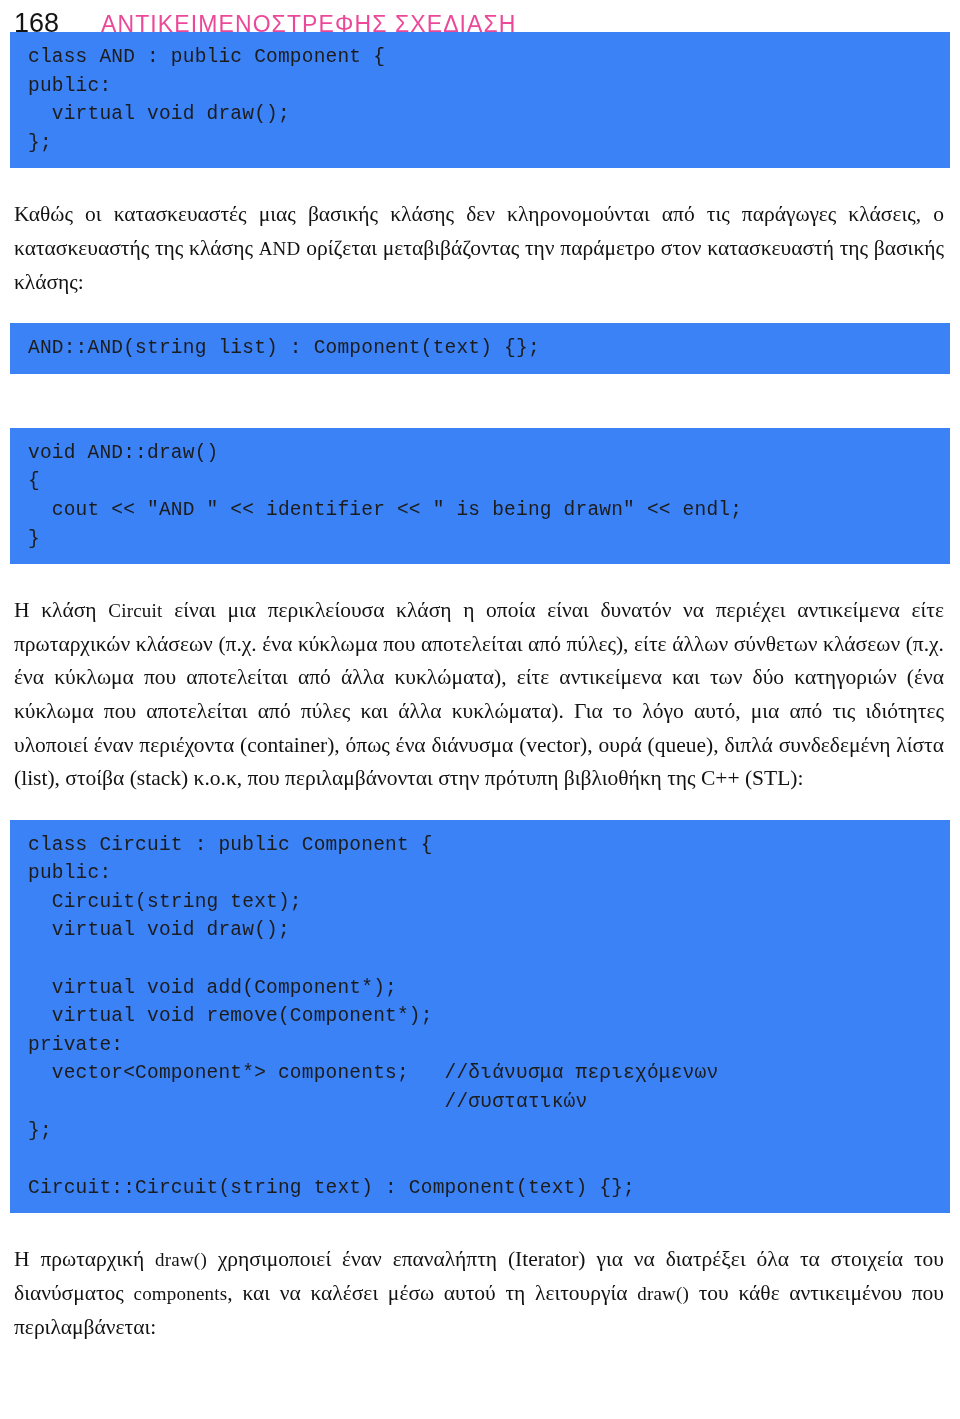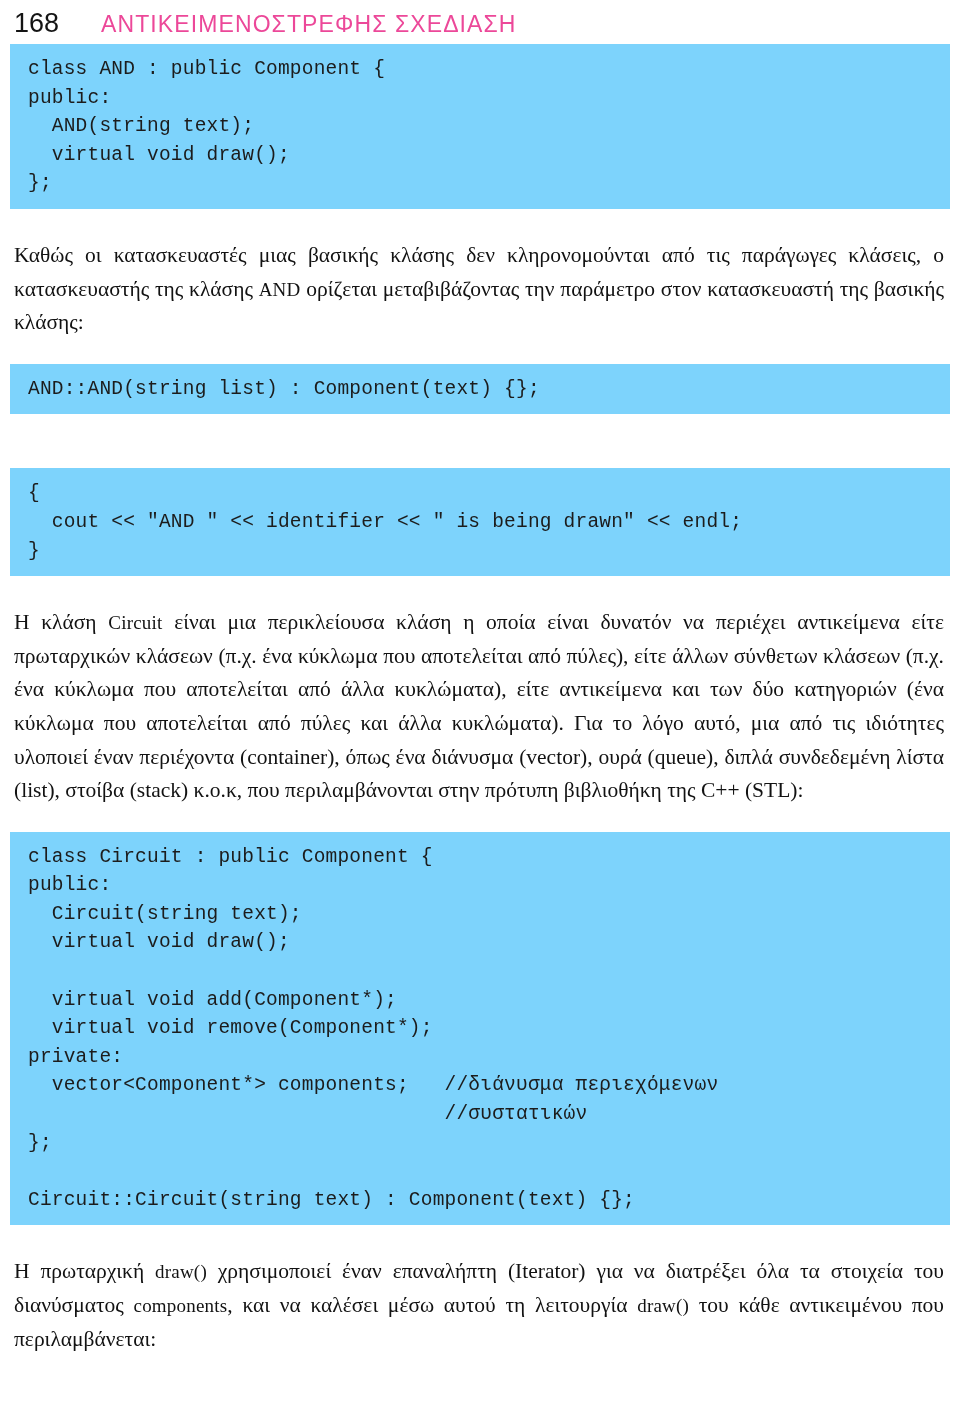--- a/index.html
+++ b/index.html
@@ -21,21 +21,21 @@
     height: 1419px;
     box-sizing: border-box;
     padding: 0;
   }
 
   
   .running-head {
     display: flex;
     align-items: baseline;
     padding: 8px 0 0 14px;
-    height: 44px;
+    height: 32px;
     box-sizing: border-box;
   }
   .folio {
     font-family: "Liberation Sans", "DejaVu Sans", sans-serif;
     font-size: 27px;
     font-weight: 400;
     color: #141414;
     letter-spacing: 0px;
     margin-right: 42px;
   }
@@ -48,21 +48,21 @@
     white-space: nowrap;
   }
 
   
   .content {
     padding: 0 10px 0 10px;
   }
 
   
   .code-block {
-    background: #7dd3fc;
+    background: #3b82f6;
     font-family: "Liberation Mono", "DejaVu Sans Mono", monospace;
     font-size: 19.5px;
     line-height: 28.6px;
     color: #1c1c1c;
     white-space: pre;
     padding: 11px 0 11px 18px;
     margin: 0;
     letter-spacing: 0.2px;
   }
   .code-block .line {
@@ -98,36 +98,36 @@
 
 <div class="page">
 
   <div class="running-head">
     <span class="folio">168</span>
     <span class="head-title">ΑΝΤΙΚΕΙΜΕΝΟΣΤΡΕΦΗΣ ΣΧΕΔΙΑΣΗ</span>
   </div>
 
   <div class="content">
 
-    <pre class="code-block"><span class="line">class AND : public Component {</span><span class="line">public:</span><span class="line">  AND(string text);</span><span class="line">  virtual void draw();</span><span class="line">};</span></pre>
+    <pre class="code-block"><span class="line">class AND : public Component {</span><span class="line">public:</span><span class="line">  virtual void draw();</span><span class="line">};</span></pre>
 
     <div class="gap-lg"></div>
 
     <p class="body-text"><span>Καθώς οι κατασκευαστές μιας βασικής κλάσης δεν κληρονομούνται από τις παράγωγες κλάσεις, ο κατασκευαστής της κλάσης </span><span class="mono">AND</span><span> ορίζεται μεταβιβάζοντας την παράμετρο στον κατασκευαστή της βασικής κλάσης:</span></p>
 
     <div class="gap-md"></div>
 
     <pre class="code-block"><span class="line">AND::AND(string list) : Component(text) {};</span></pre>
 
     <div class="gap-lg"></div>
 
 
     <div class="gap-md"></div>
 
-    <pre class="code-block"><span class="line">{</span><span class="line">  cout &lt;&lt; "AND " &lt;&lt; identifier &lt;&lt; " is being drawn" &lt;&lt; endl;</span><span class="line">}</span></pre>
+    <pre class="code-block"><span class="line">void AND::draw()</span><span class="line">{</span><span class="line">  cout &lt;&lt; "AND " &lt;&lt; identifier &lt;&lt; " is being drawn" &lt;&lt; endl;</span><span class="line">}</span></pre>
 
     <div class="gap-lg"></div>
 
     <p class="body-text"><span>Η κλάση </span><span class="mono">Circuit</span><span> είναι μια περικλείουσα κλάση η οποία είναι δυνατόν να περιέχει αντικείμενα είτε πρωταρχικών κλάσεων (π.χ. ένα κύκλωμα που αποτελείται από πύλες), είτε άλλων σύνθετων κλάσεων (π.χ. ένα κύκλωμα που αποτελείται από άλλα κυκλώματα), είτε αντικείμενα και των δύο κατηγοριών (ένα κύκλωμα που αποτελείται από πύλες και άλλα κυκλώματα). Για το λόγο αυτό, μια από τις ιδιότητες υλοποιεί έναν περιέχοντα (container), όπως ένα διάνυσμα (vector), ουρά (queue), διπλά συνδεδεμένη λίστα (list), στοίβα (stack) κ.ο.κ, που περιλαμβάνονται στην πρότυπη βιβλιοθήκη της C++ (STL):</span></p>
 
     <div class="gap-md"></div>
 
     <pre class="code-block"><span class="line">class Circuit : public Component {</span><span class="line">public:</span><span class="line">  Circuit(string text);</span><span class="line">  virtual void draw();</span><span class="line blank"></span><span class="line">  virtual void add(Component*);</span><span class="line">  virtual void remove(Component*);</span><span class="line">private:</span><span class="line">  vector&lt;Component*&gt; components;   //διάνυσμα περιεχόμενων</span><span class="line">                                   //συστατικών</span><span class="line">};</span><span class="line blank"></span><span class="line">Circuit::Circuit(string text) : Component(text) {};</span></pre>
 
     <div class="gap-lg"></div>

